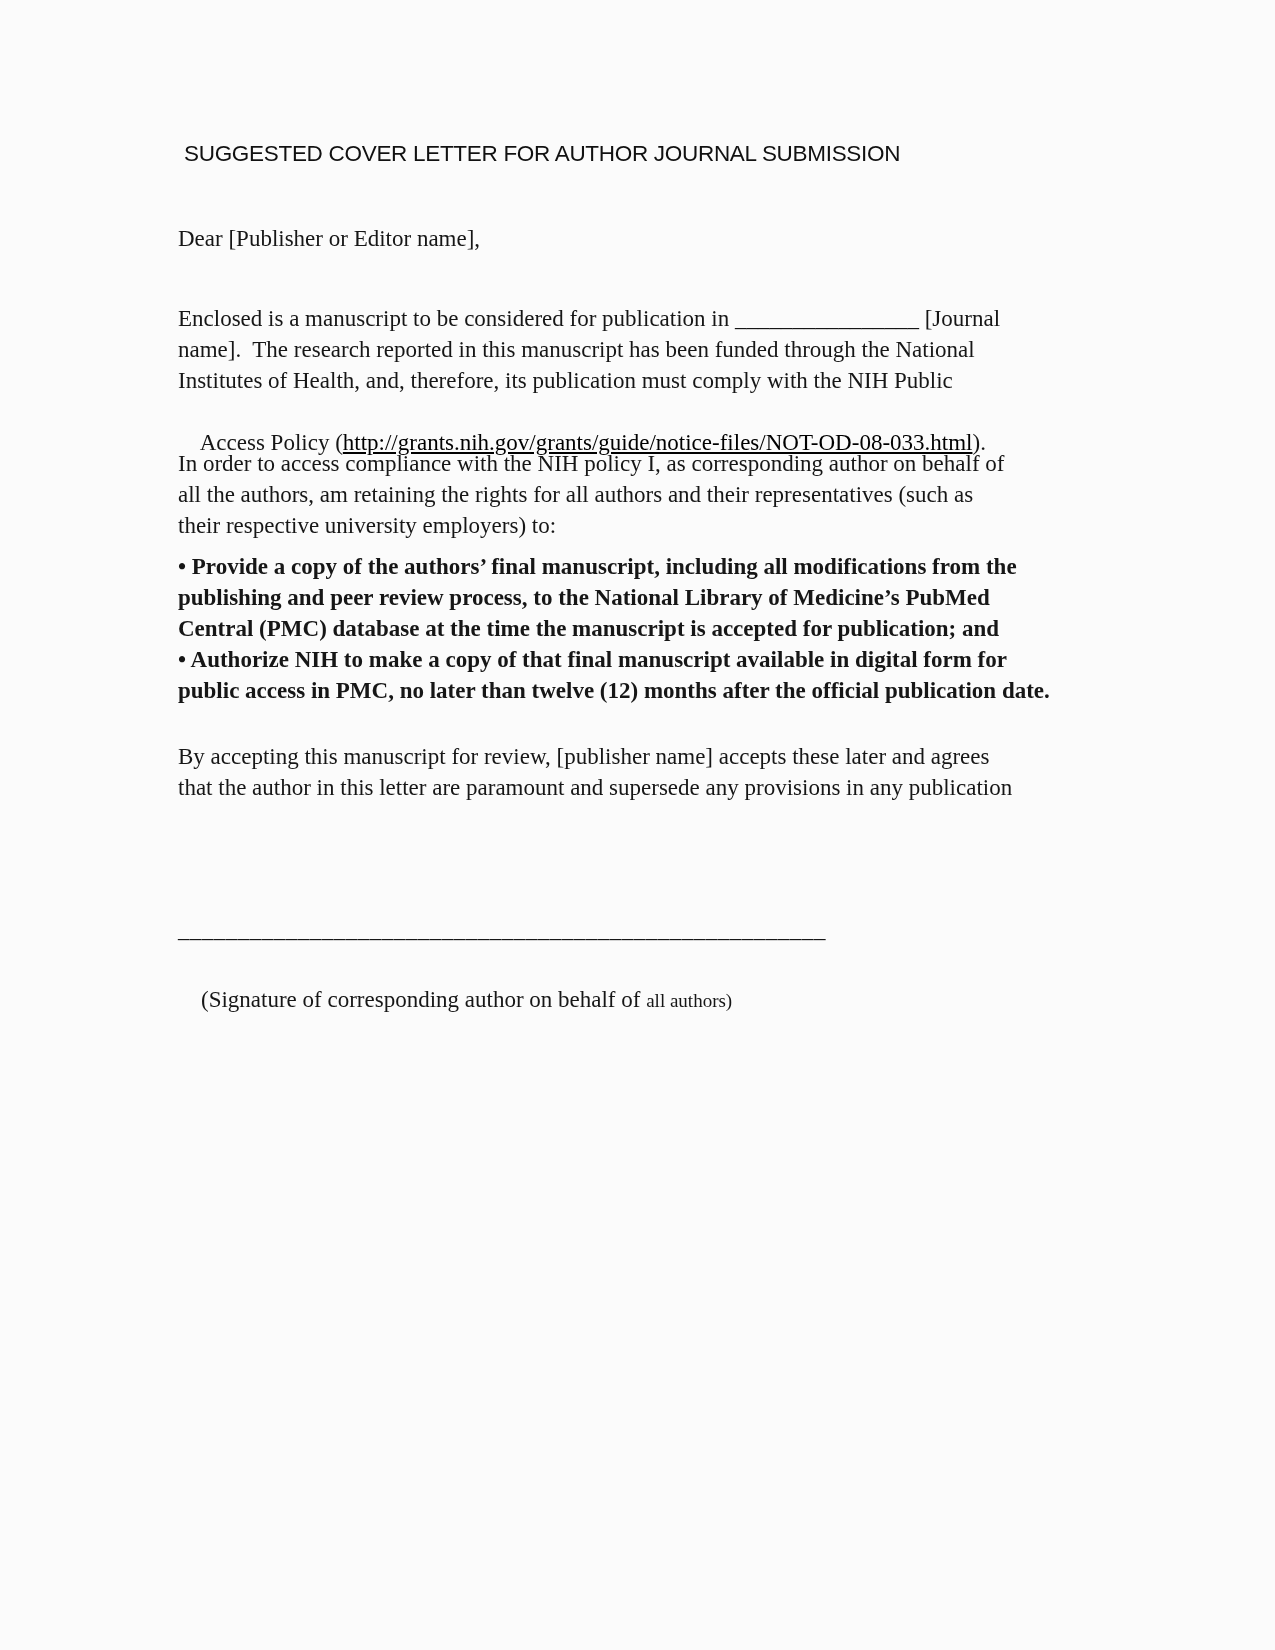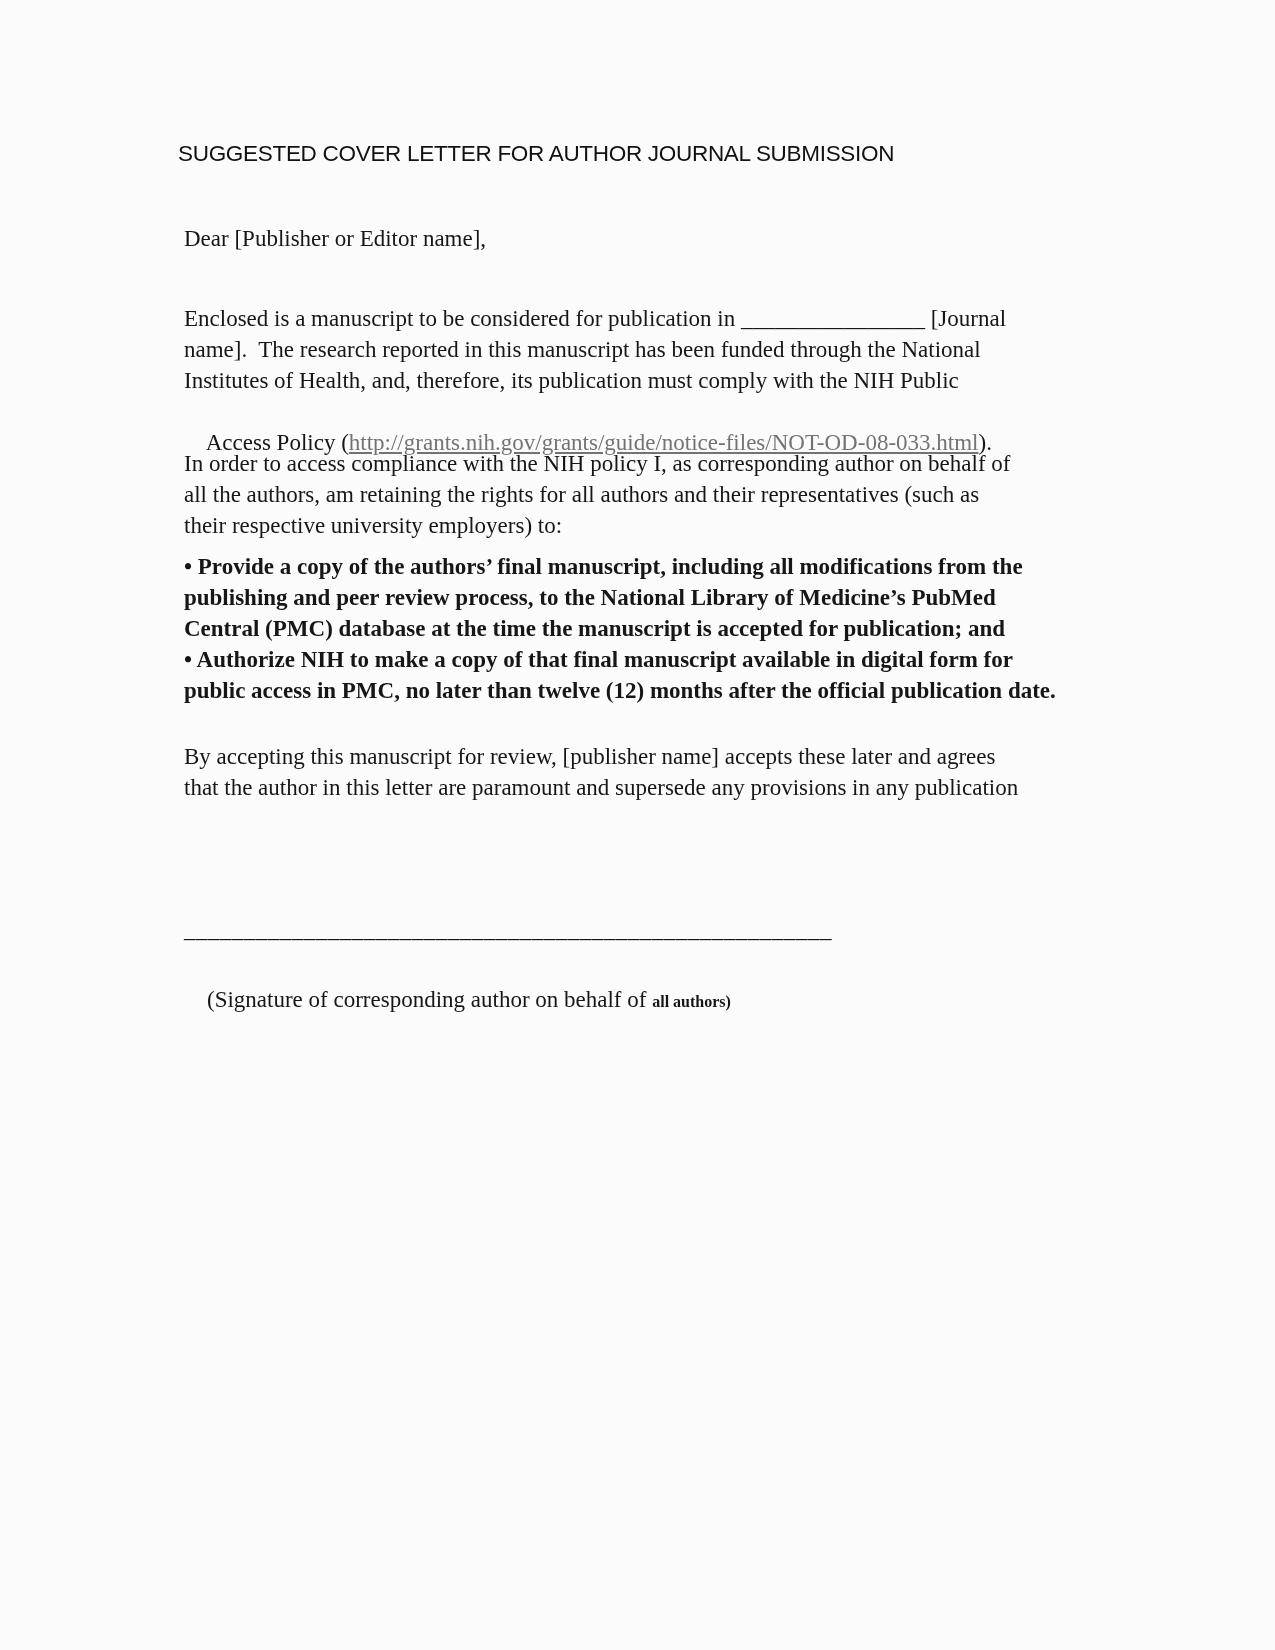--- a/index.html
+++ b/index.html
@@ -11,66 +11,65 @@
     position: relative;
     width: 1275px;
     height: 1650px;
     background: #fbfbfb;
     font-family: "Liberation Serif", serif;
     color: #161616;
     overflow: hidden;
   }
   .doc-title {
     position: absolute;
-    left: 178px;
+    left: 184px;
     top: 141px;
     margin: 0;
     font-family: "Liberation Sans", sans-serif;
     font-weight: 400;
     font-size: 22.5px;
     letter-spacing: -0.3px;
     color: #111;
     white-space: pre;
   }
   .block {
     position: absolute;
     left: 178px;
     font-size: 23px;
     line-height: 31px;
     white-space: pre;
-    margin-left: 6px;
   }
   .line { white-space: pre; }
   .salutation { top: 223px; }
   .para-1 { top: 303px; }
   .para-1-last { top: 396px; }
   .para-2 { top: 448px; }
   .bullet-list { top: 551px; font-weight: bold; }
   .para-3 { top: 741px; }
   .signature-rule { top: 914px; letter-spacing: 0.5px; }
   .signature-caption { top: 953px; }
-  .caption-small { font-size: 16px; font-weight: bold; }
+  .caption-small { font-size: 19px; }
   a.policy-link {
     text-decoration: underline;
     cursor: pointer;
   }
 </style>
 </head>
 <body>
 
 <div class="page">
 
   <h1 class="doc-title">SUGGESTED COVER LETTER FOR AUTHOR JOURNAL SUBMISSION</h1>
 
   <div class="block salutation">Dear [Publisher or Editor name],</div>
 
   <div class="block para-1"><div class="line">Enclosed is a manuscript to be considered for publication in ________________ [Journal</div><div class="line">name].  The research reported in this manuscript has been funded through the National</div><div class="line">Institutes of Health, and, therefore, its publication must comply with the NIH Public</div></div>
 
   <div class="block para-1-last">
-    <span>Access Policy (</span><a class="policy-link" style="color: #737373;">http://grants.nih.gov/grants/guide/notice-files/NOT-OD-08-033.html</a><span>).</span>
+    <span>Access Policy (</span><a class="policy-link" style="color: #000000;">http://grants.nih.gov/grants/guide/notice-files/NOT-OD-08-033.html</a><span>).</span>
   </div>
 
   <div class="block para-2"><div class="line">In order to access compliance with the NIH policy I, as corresponding author on behalf of</div><div class="line">all the authors, am retaining the rights for all authors and their representatives (such as</div><div class="line">their respective university employers) to:</div></div>
 
   <div class="block bullet-list"><div class="line">• Provide a copy of the authors’ final manuscript, including all modifications from the</div><div class="line">publishing and peer review process, to the National Library of Medicine’s PubMed</div><div class="line">Central (PMC) database at the time the manuscript is accepted for publication; and</div><div class="line">• Authorize NIH to make a copy of that final manuscript available in digital form for</div><div class="line">public access in PMC, no later than twelve (12) months after the official publication date.</div></div>
 
   <div class="block para-3"><div class="line">By accepting this manuscript for review, [publisher name] accepts these later and agrees</div><div class="line">that the author in this letter are paramount and supersede any provisions in any publication</div></div>
 
   <div class="block signature-rule">______________________________________________________</div>
 

